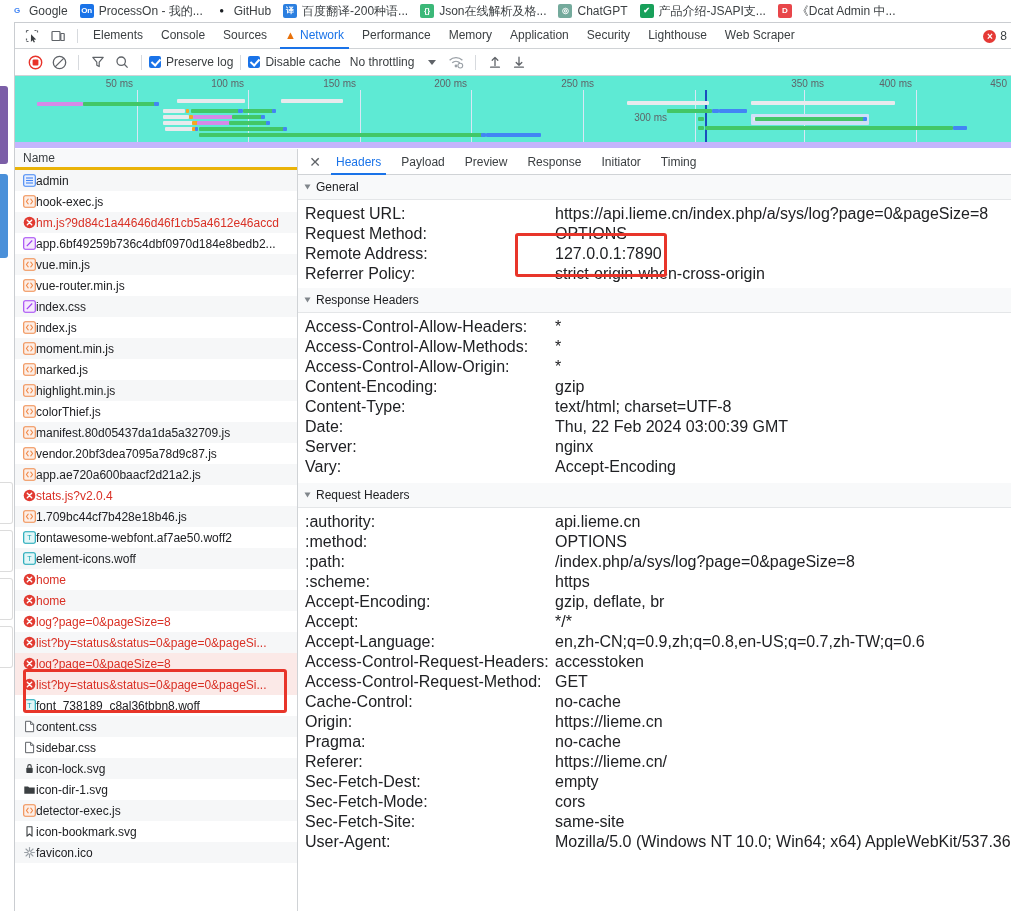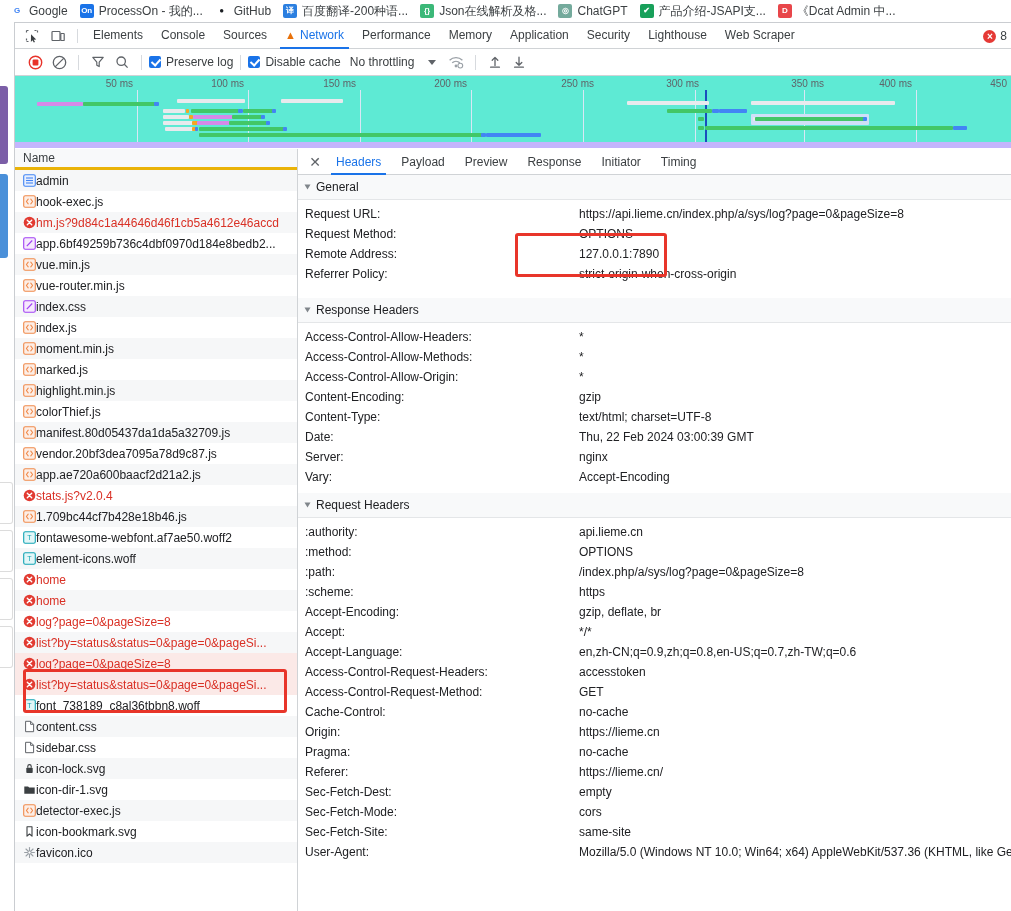--- a/index.html
+++ b/index.html
@@ -292,25 +292,24 @@
   .tri {
     width: 0; height: 0;
     border-left: 5px solid #80868b;
     border-top: 3.5px solid transparent;
     border-bottom: 3.5px solid transparent;
     transform: rotate(90deg);
     flex: 0 0 auto;
   }
   .hrow {
     display: flex;
-    font-size: 12px;
+    font-size: 16px;
     line-height: 20px;
     min-height: 20px;
     padding-left: 7px;
-    gap: 24px;
   }
   .hkey {
     width: 250px;
     flex: 0 0 250px;
     color: #202124;
     white-space: nowrap;
     overflow: hidden;
   }
   .hval {
     color: #202124;
@@ -491,21 +490,21 @@
     </div>
   </div>
 
   <div id="overview">
     <div id="ov-ruler">
         <div class="ov-tick" style="left: 122px;">50 ms</div>
         <div class="ov-tick" style="left: 233px;">100 ms</div>
         <div class="ov-tick" style="left: 345px;">150 ms</div>
         <div class="ov-tick" style="left: 456px;">200 ms</div>
         <div class="ov-tick" style="left: 583px;">250 ms</div>
-        <div class="ov-tick" style="left: 688px;">300 ms</div>
+        <div class="ov-tick" style="left: 656px; margin-top: 34px;">300 ms</div>
         <div class="ov-tick" style="left: 789px; margin-left: 24px;">350 ms</div>
         <div class="ov-tick" style="left: 901px;">400 ms</div>
         <div class="ov-tick" style="left: 996px;">450</div>
       </div>
     <div id="ov-bars">
         <div class="ov-gridline" style="left: 122px;"></div>
         <div class="ov-gridline" style="left: 233px;"></div>
         <div class="ov-gridline" style="left: 345px;"></div>
         <div class="ov-gridline" style="left: 456px;"></div>
         <div class="ov-gridline" style="left: 568px;"></div>
@@ -902,21 +901,21 @@
               <div class="hkey">Remote Address:</div>
               <div class="hval">127.0.0.1:7890</div>
             </div>
             <div class="hrow">
               <div class="hkey">Referrer Policy:</div>
               <div class="hval">strict-origin-when-cross-origin</div>
             </div>
           </div>
       </div>
 
-      <div style="margin-top:14px">
+      <div style="margin-top:4px">
         <div class="section-head">
           <span class="tri"></span>
           <span>Response Headers</span>
         </div>
         <div id="resp-rows" style="padding-top:4px">
             <div class="hrow">
               <div class="hkey">Access-Control-Allow-Headers:</div>
               <div class="hval">*</div>
             </div>
             <div class="hrow">

